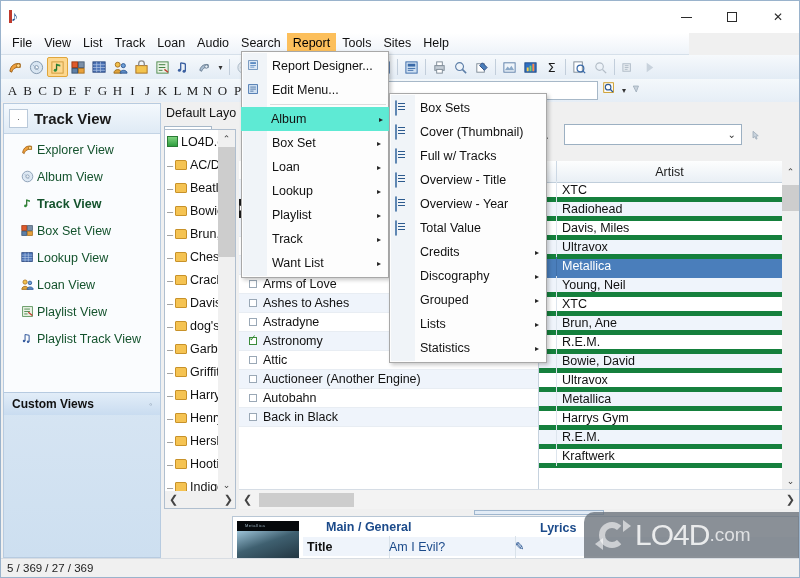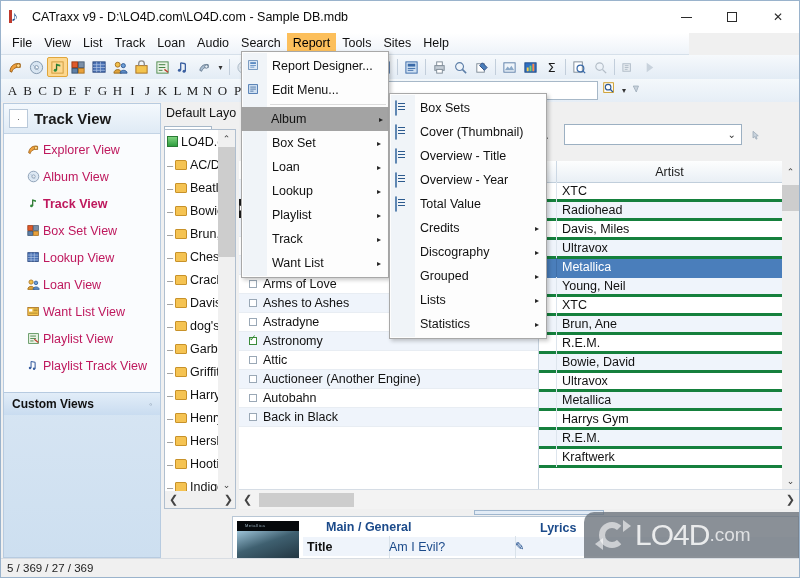--- a/index.html
+++ b/index.html
@@ -107,22 +107,22 @@
     border-bottom: 1px solid #c3d4e5;
   }
   .nav-collapse {
     width: 19px; height: 19px; margin-left: 5px; margin-right: 6px;
     background: #fff; border: 1px solid #b9c9da; display:flex;
     align-items:center; justify-content:center; font-size: 9px; color:#555;
   }
   .nav-title { font-size: 15px; font-weight: bold; color: #1a1a1a; }
   .nav-list { background: #fafcfe; height: 258px; padding-top: 2px; }
   .nav-item {
-    height: 27px; display: flex; align-items: center; padding-left: 22px;
-    font-size: 12.5px; color: #be185d; text-align: right;
+    height: 27px; display: flex; align-items: center; padding-left: 16px;
+    font-size: 12.5px; color: #14532d; text-align: right;
   }
   .nav-item.sel { font-weight: bold; }
   .nav-ico {
     width: 14px; height: 14px; margin-right: 3px; flex: none;
     display:flex; align-items:center; justify-content:center;
   }
   .nav-section {
     height: 23px; display: flex; align-items: center; padding: 0 8px;
     background: linear-gradient(#e2edf8, #c9dcf0);
     font-size: 12px; font-weight: bold; color: #111;
@@ -238,21 +238,21 @@
     flex: 1; text-align: center; font-size: 12.5px; color: #1a1a1a;
   }
   .ag-vscroll {
     width: 17px; height: 22px; background: #f0f0f0;
     display:flex; align-items:center; justify-content:center;
     font-size: 9px; color: #3c3c3c; font-family:"DejaVu Sans",sans-serif;
   }
   .ag-body { position: relative; height: 306px; }
   .ag-row {
     height: 19px; display: flex; align-items: center;
-    font-size: 12.5px; color: #111; border-bottom: 3px solid #15803d;
+    font-size: 12.5px; color: #111; border-bottom: 5px solid #15803d;
   }
   .ag-row.alt { background: #eff4fb; }
   .ag-row.sel { background: #4a7ebb; color: #fff; border-bottom-color: #4a7ebb; }
   .ag-gut { width: 18px; height: 19px; border-right: 1px solid #dde5ed; flex: none; }
   .ag-row.sel .ag-gut { border-right-color: #3f6fa8; }
   .ag-cell { padding-left: 5px; white-space: nowrap; overflow: hidden; }
   .ag-right-scroll {
     position: absolute; right: 0; top: 0; width: 17px; height: 306px; background: #f0f0f0;
   }
   .ag-thumb {
@@ -332,21 +332,21 @@
     padding: 2px 0;
   }
   .dd-gutter {
     position: absolute; left: 1px; top: 1px; width: 24px; bottom: 1px;
     background: #f0f4f8;
   }
   .dd-item {
     position: relative; height: 24px; display: flex; align-items: center;
     font-size: 12.5px; color: #111; padding-left: 30px; z-index: 2;
   }
-  .dd-item.hl { background: #a3a3a3; }
+  .dd-item.hl { background: #5eead4; }
   .dd-item.hl.stretch { margin-left: -1px; width: 149px; }
   .dd-ico {
     position: absolute; left: 5px; width: 15px; height: 15px;
   }
   .dd-arrow {
     position: absolute; right: 7px; font-size: 8px; color: #222;
     font-family: "DejaVu Sans", sans-serif;
   }
   .dd-sep { height: 1px; background: #dcdcdc; margin: 2px 2px 2px 28px; }
 
@@ -406,21 +406,20 @@
 </head>
 <body>
 
 <div id="app">
 
   <div class="titlebar">
     <div class="app-icon">
       <span class="redbar"></span>
         <span class="note">♪</span>
     </div>
-    <div class="title-text">CATraxx v9 - D:\LO4D.com\LO4D.com - Sample DB.mdb</div>
     <div class="wincontrols">
       <div class="wc">
           <span class="min"></span>
         </div>
       <div class="wc">
           <span class="max"></span>
         </div>
       <div class="wc close">✕</div>
     </div>
   </div>
@@ -736,30 +735,20 @@
           <svg class="ico" viewBox="0 0 16 16" style="width:13px;height:13px">
               <circle cx="5" cy="5" r="2.6" fill="#f2c14a" stroke="#a8701f"></circle>
               <circle cx="11" cy="6" r="2.2" fill="#6fa0d8" stroke="#2f5a94"></circle>
               <path d="M1 14 C1 9,9 9,9 14 Z" fill="#e0a33c" stroke="#9c6a17"></path>
               <path d="M7.5 14 C7.5 10,15 10,15 14 Z" fill="#5d8bc4" stroke="#2f5a94"></path>
             </svg>
         </span>
         <span>Loan View</span>
       </div>
 
-      <div class="nav-item">
-        <span class="nav-ico">
-          <svg class="ico" viewBox="0 0 16 16" style="width:13px;height:13px">
-              <rect x="1" y="3" width="13" height="10" fill="#f3c44e" stroke="#a8701f"></rect>
-              <rect x="2.5" y="5" width="4" height="3" fill="#fff"></rect>
-              <path d="M8 5 H13 M8 7 H13 M2.5 10 H13" stroke="#8c6a1f" stroke-width=".8"></path>
-            </svg>
-        </span>
-        <span>Want List View</span>
-      </div>
 
       <div class="nav-item">
         <span class="nav-ico">
           <svg class="ico" viewBox="0 0 16 16" style="width:13px;height:13px">
               <rect x="2" y="2" width="12" height="12" fill="#eaf3e6" stroke="#4d8a4d"></rect>
               <path d="M4 5 H11 M4 8 H11 M4 11 H8" stroke="#3a7a3a"></path>
               <path d="M9 9 L14 13" stroke="#c0392b" stroke-width="1.4"></path>
             </svg>
         </span>
         <span>Playlist View</span>
@@ -1152,20 +1141,24 @@
     <div class="dd-item">
       <span class="dd-ico"><span class="rep-ico"></span></span>
       <span>Box Sets</span>
     </div>
     <div class="dd-item">
       <span class="dd-ico"><span class="rep-ico"></span></span>
       <span>Cover (Thumbnail)</span>
     </div>
     <div class="dd-item">
       <span class="dd-ico"><span class="rep-ico"></span></span>
+      <span>Full w/ Tracks</span>
+    </div>
+    <div class="dd-item">
+      <span class="dd-ico"><span class="rep-ico"></span></span>
       <span>Overview - Title</span>
     </div>
     <div class="dd-item">
       <span class="dd-ico"><span class="rep-ico"></span></span>
       <span>Overview - Year</span>
     </div>
     <div class="dd-item">
       <span class="dd-ico"><span class="rep-ico"></span></span>
       <span>Total Value</span>
     </div>

